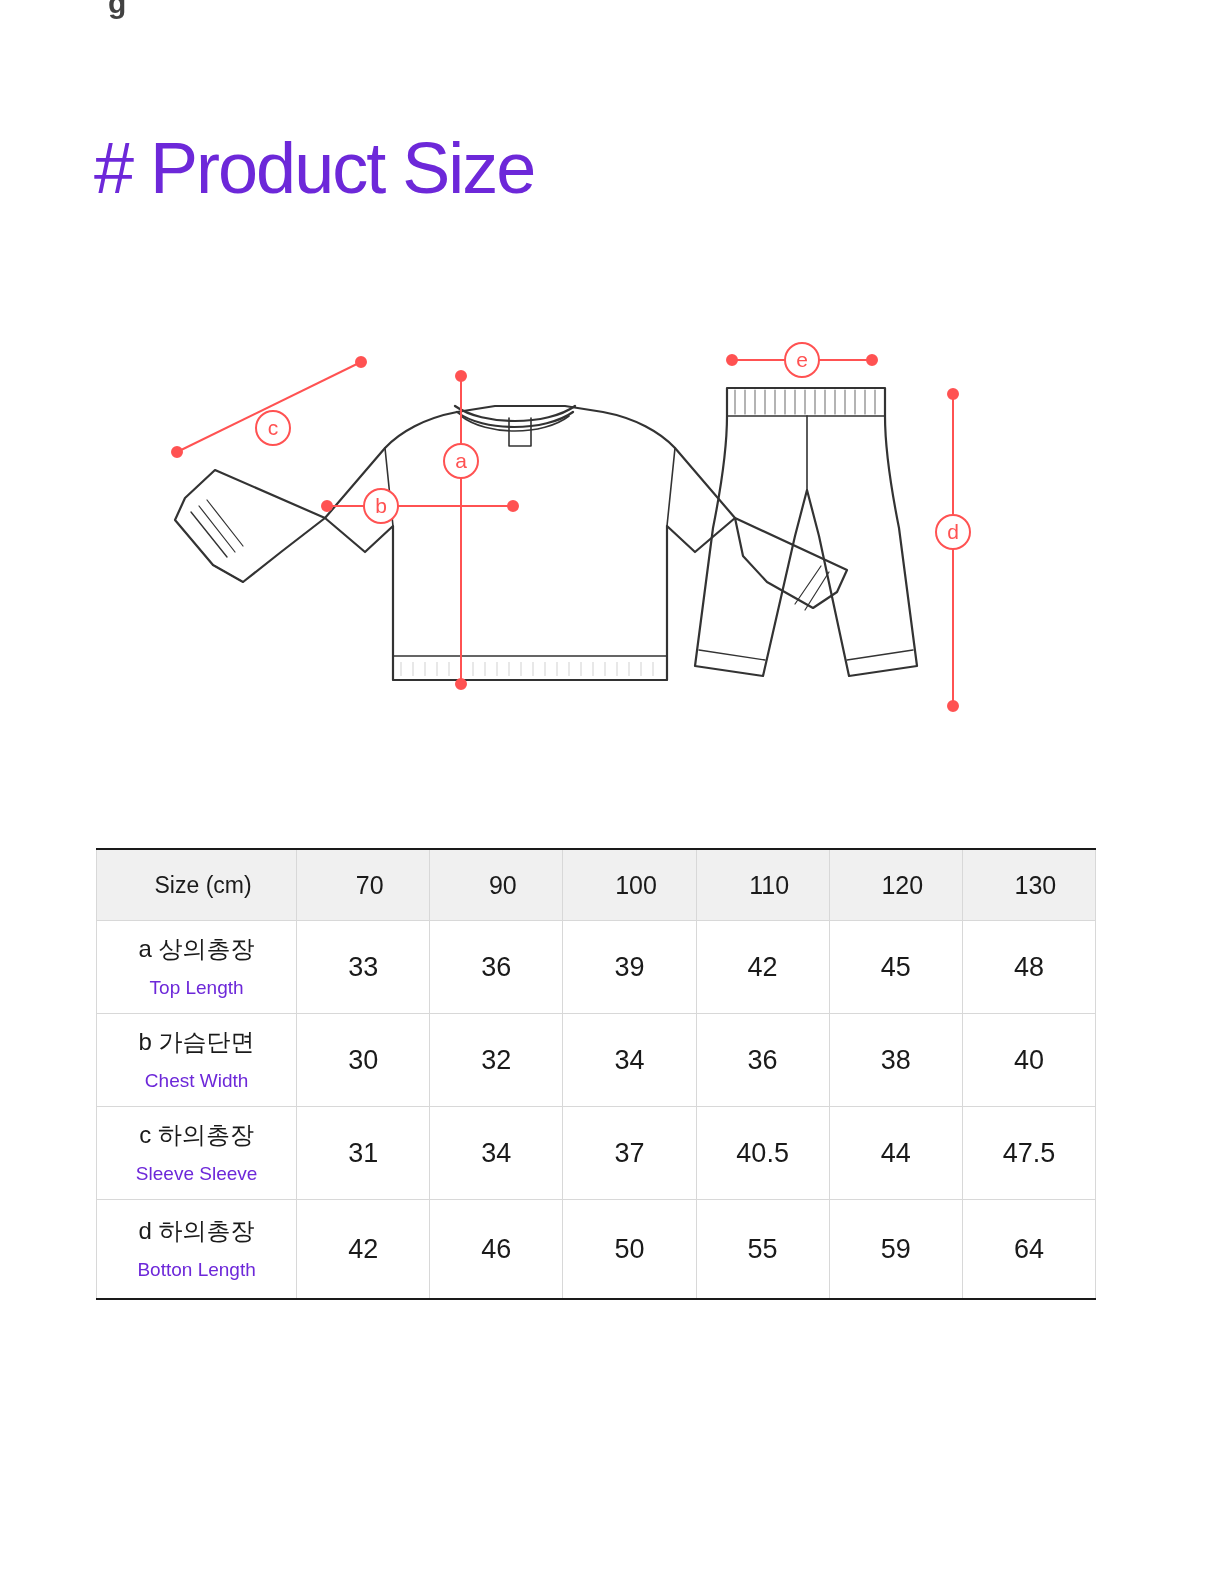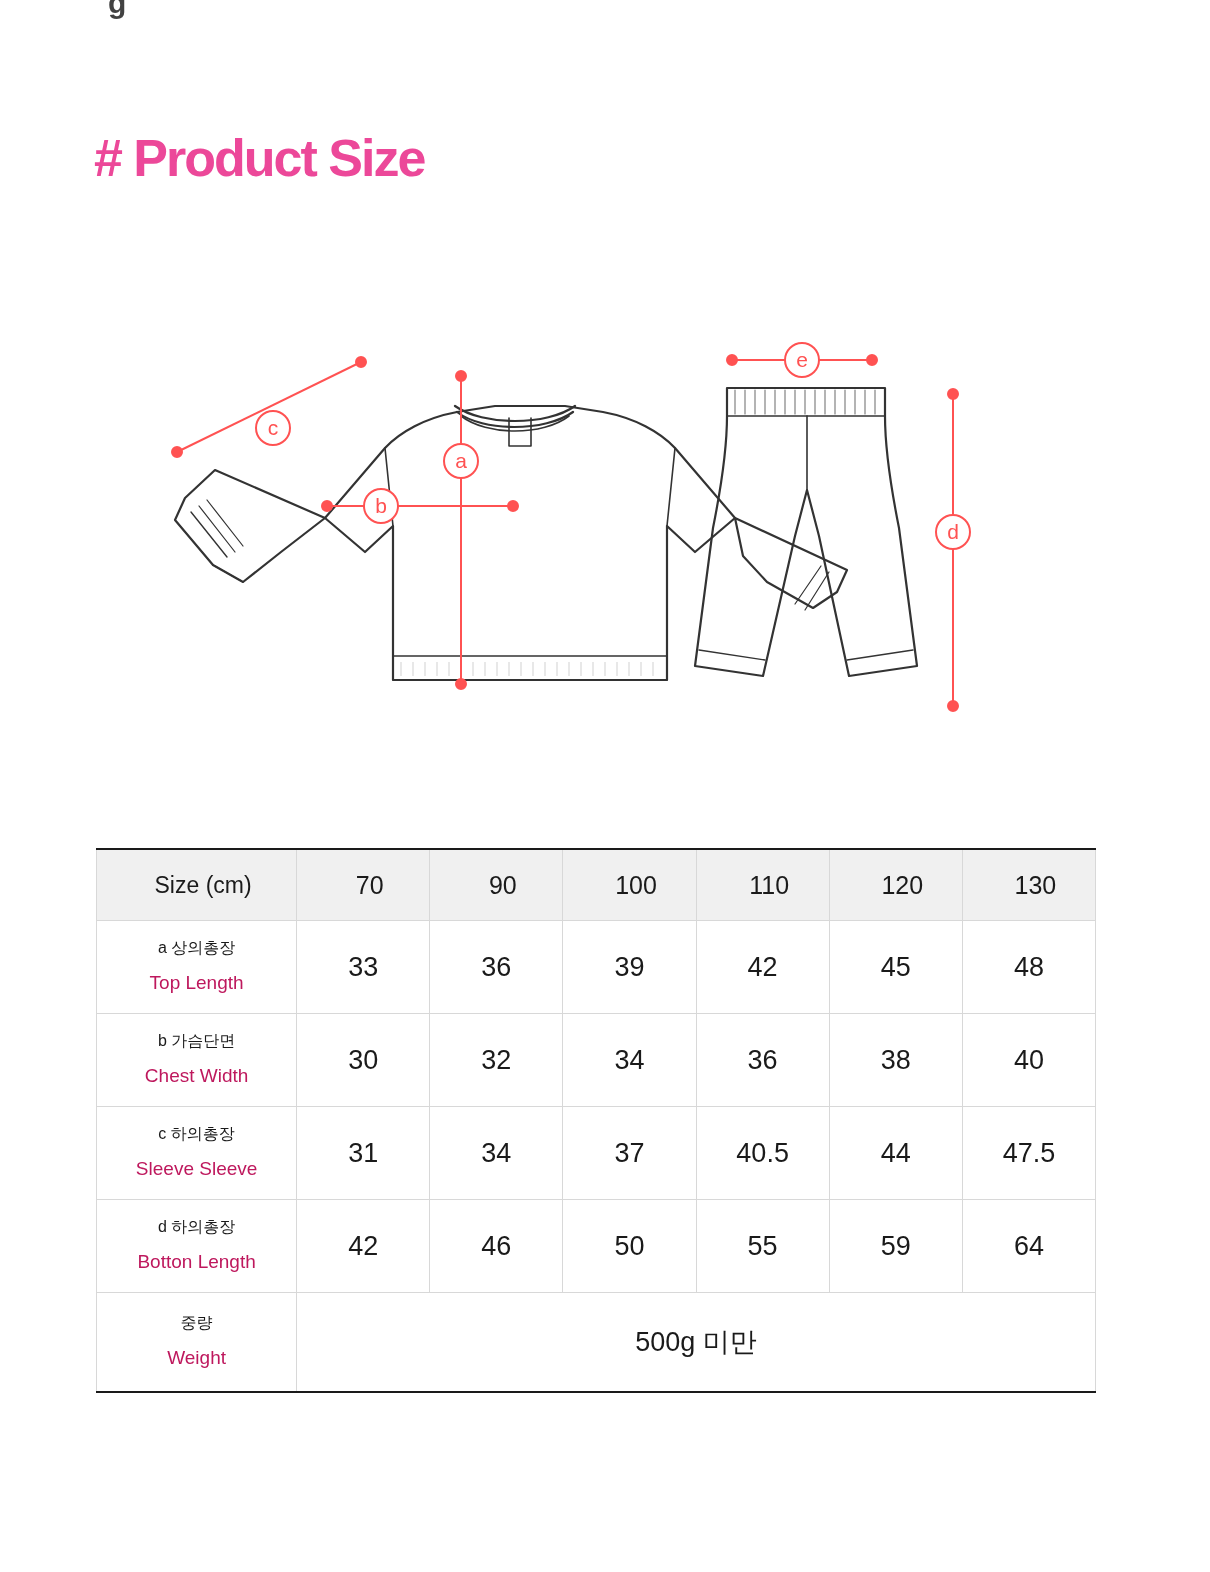--- a/index.html
+++ b/index.html
@@ -19,25 +19,25 @@
     position: relative;
     width: 1210px;
     height: 1572px;
   }
 
   
   .title {
     position: absolute;
     left: 94px;
     top: 132px;
-    font-size: 52px;
-    font-weight: 700;
+    font-size: 72px;
+    font-weight: 400;
     letter-spacing: -2px;
     line-height: 1;
-    color: #ec4899;
+    color: #6d28d9;
     white-space: nowrap;
   }
 
   
   .illus {
     position: absolute;
     left: 95px;
     top: 320px;
     width: 1000px;
     height: 430px;
@@ -78,31 +78,31 @@
     font-size: 27px;
     color: #1a1a1a;
   }
   .size-table tbody td.rowhead {
     font-size: 24px;
     line-height: 1.18;
     padding: 4px 0;
   }
   .rowhead .ko {
     display: block;
-    font-size: 16px;
+    font-size: 24px;
     color: #1a1a1a;
     font-weight: 400;
   }
   .rowhead .ko .mark {
     font-weight: 400;
   }
   .rowhead .en {
     display: block;
     font-size: 19px;
-    color: #be185d;
+    color: #6d28d9;
     margin-top: 14px;
   }
   .size-table tbody tr:last-child td {
     border-bottom: 2px solid #1a1a1a;
     height: 90px;
   }
   .weight-value {
     font-size: 28px;
   }
   col.c-label { width: 200px; }
@@ -292,23 +292,16 @@
         </td>
         <td>42</td>
         <td>46</td>
         <td>50</td>
         <td>55</td>
         <td>59</td>
         <td>64</td>
       </tr>
 
 
-      <tr>
-        <td class="rowhead">
-          <span class="ko">중량</span>
-          <span class="en">Weight</span>
-        </td>
-        <td class="weight-value" colspan="6">500g 미만</td>
-      </tr>
     </tbody>
   </table>
 
 </div>
 
 </body></html>

